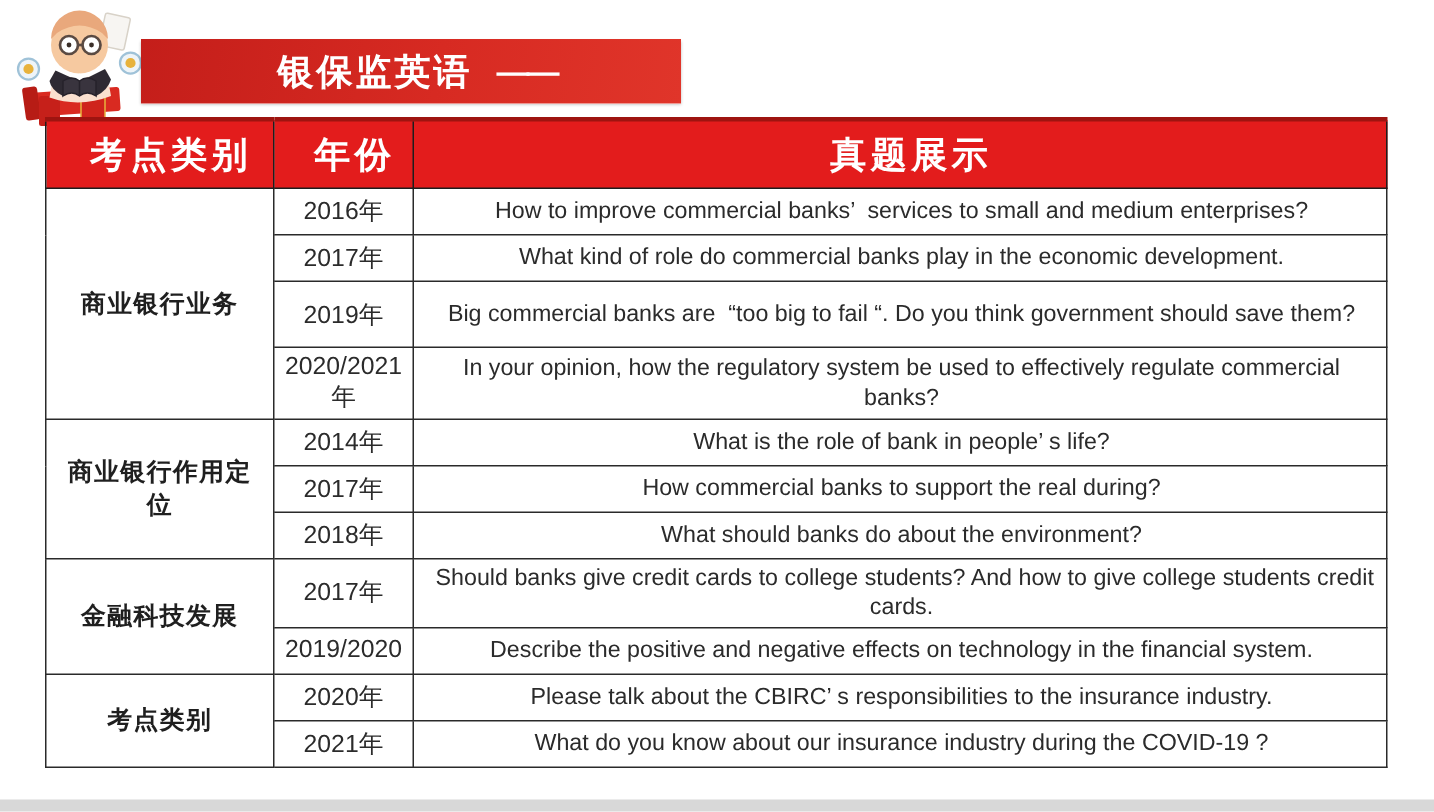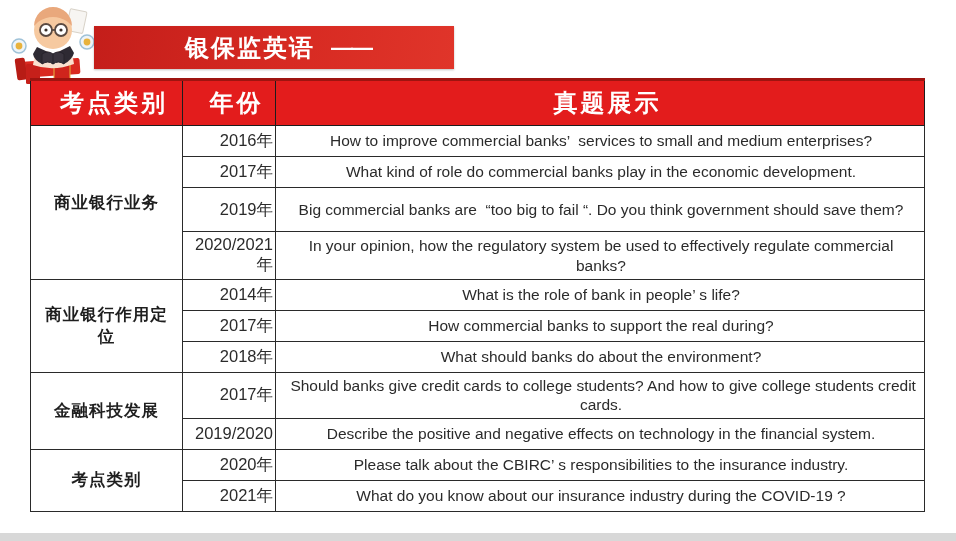--- a/index.html
+++ b/index.html
@@ -91,21 +91,21 @@
     background: #ffffff;
   }
   .exam-table td.cat {
     text-align: center;
     font-weight: bold;
     font-size: 16.5px;
     color: #1f1f1f;
     letter-spacing: 1px;
   }
   .exam-table td.year {
-    text-align: right;
+    text-align: center;
     font-size: 16.5px;
     padding: 3px 2px;
   }
   .exam-table td.q {
     text-align: center;
     padding-left: 10px;
     white-space: pre-wrap;
     line-height: 1.25;
   }
   tr.h1 { height: 31px; }

